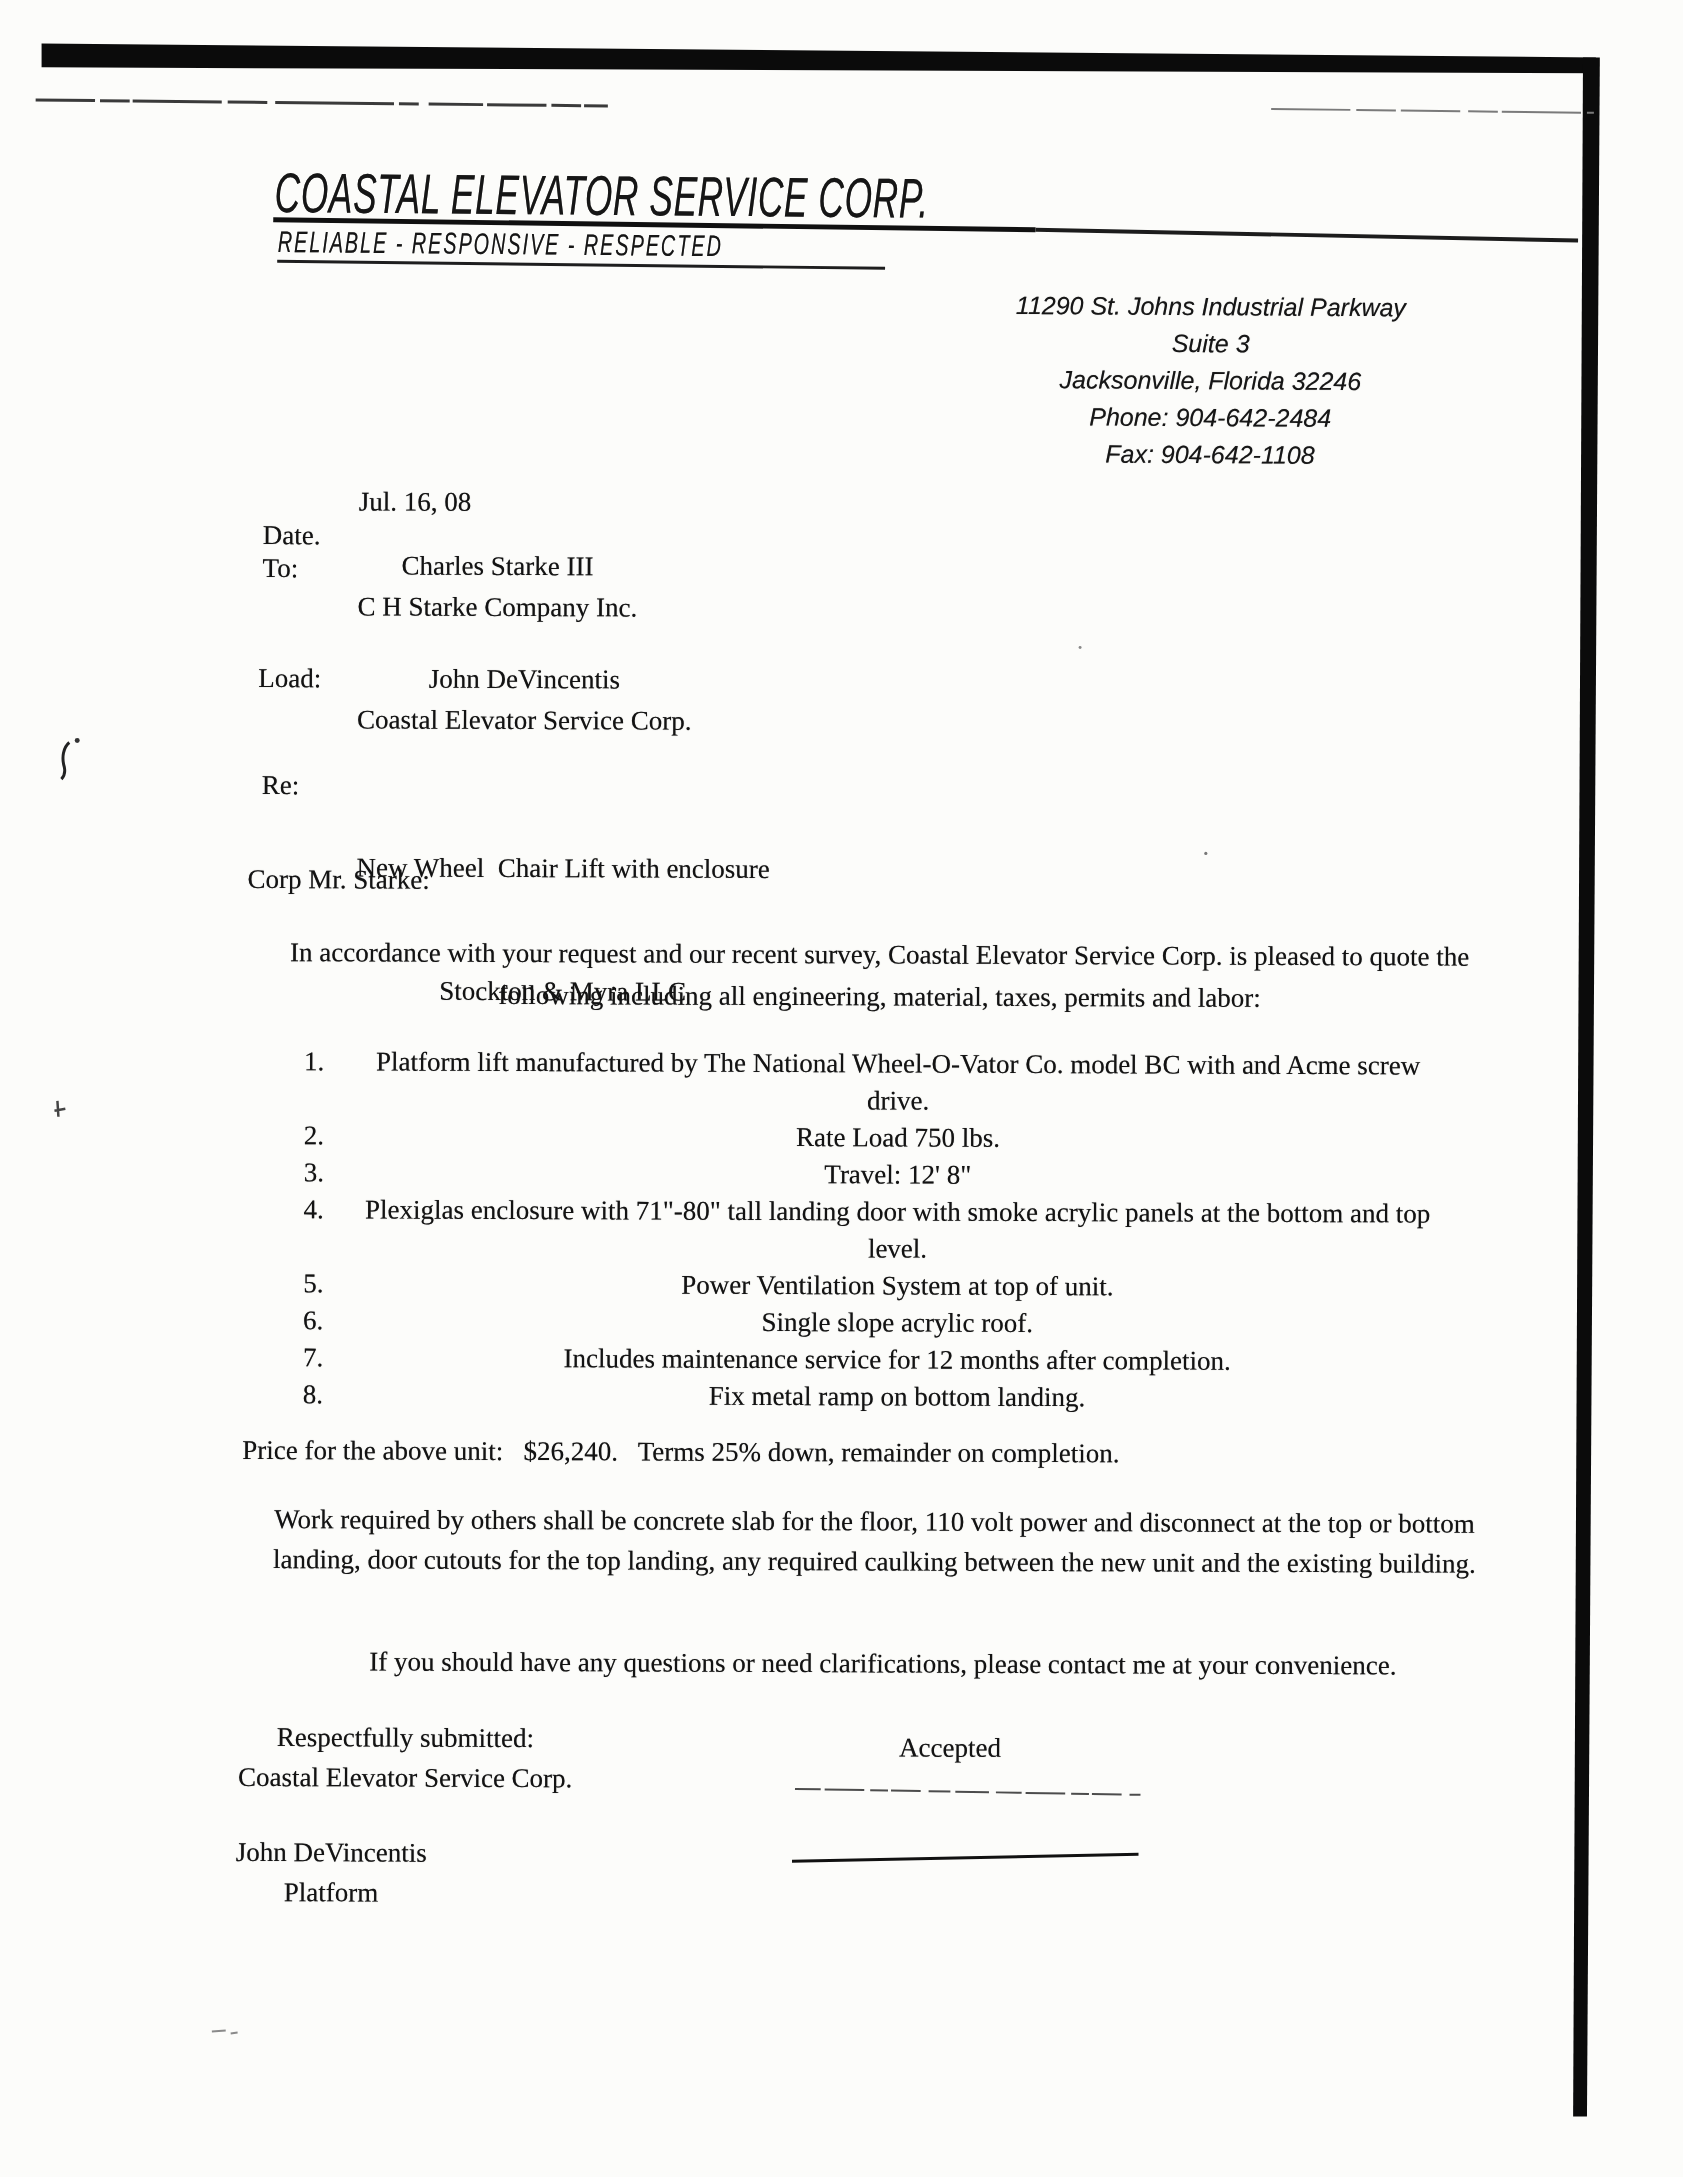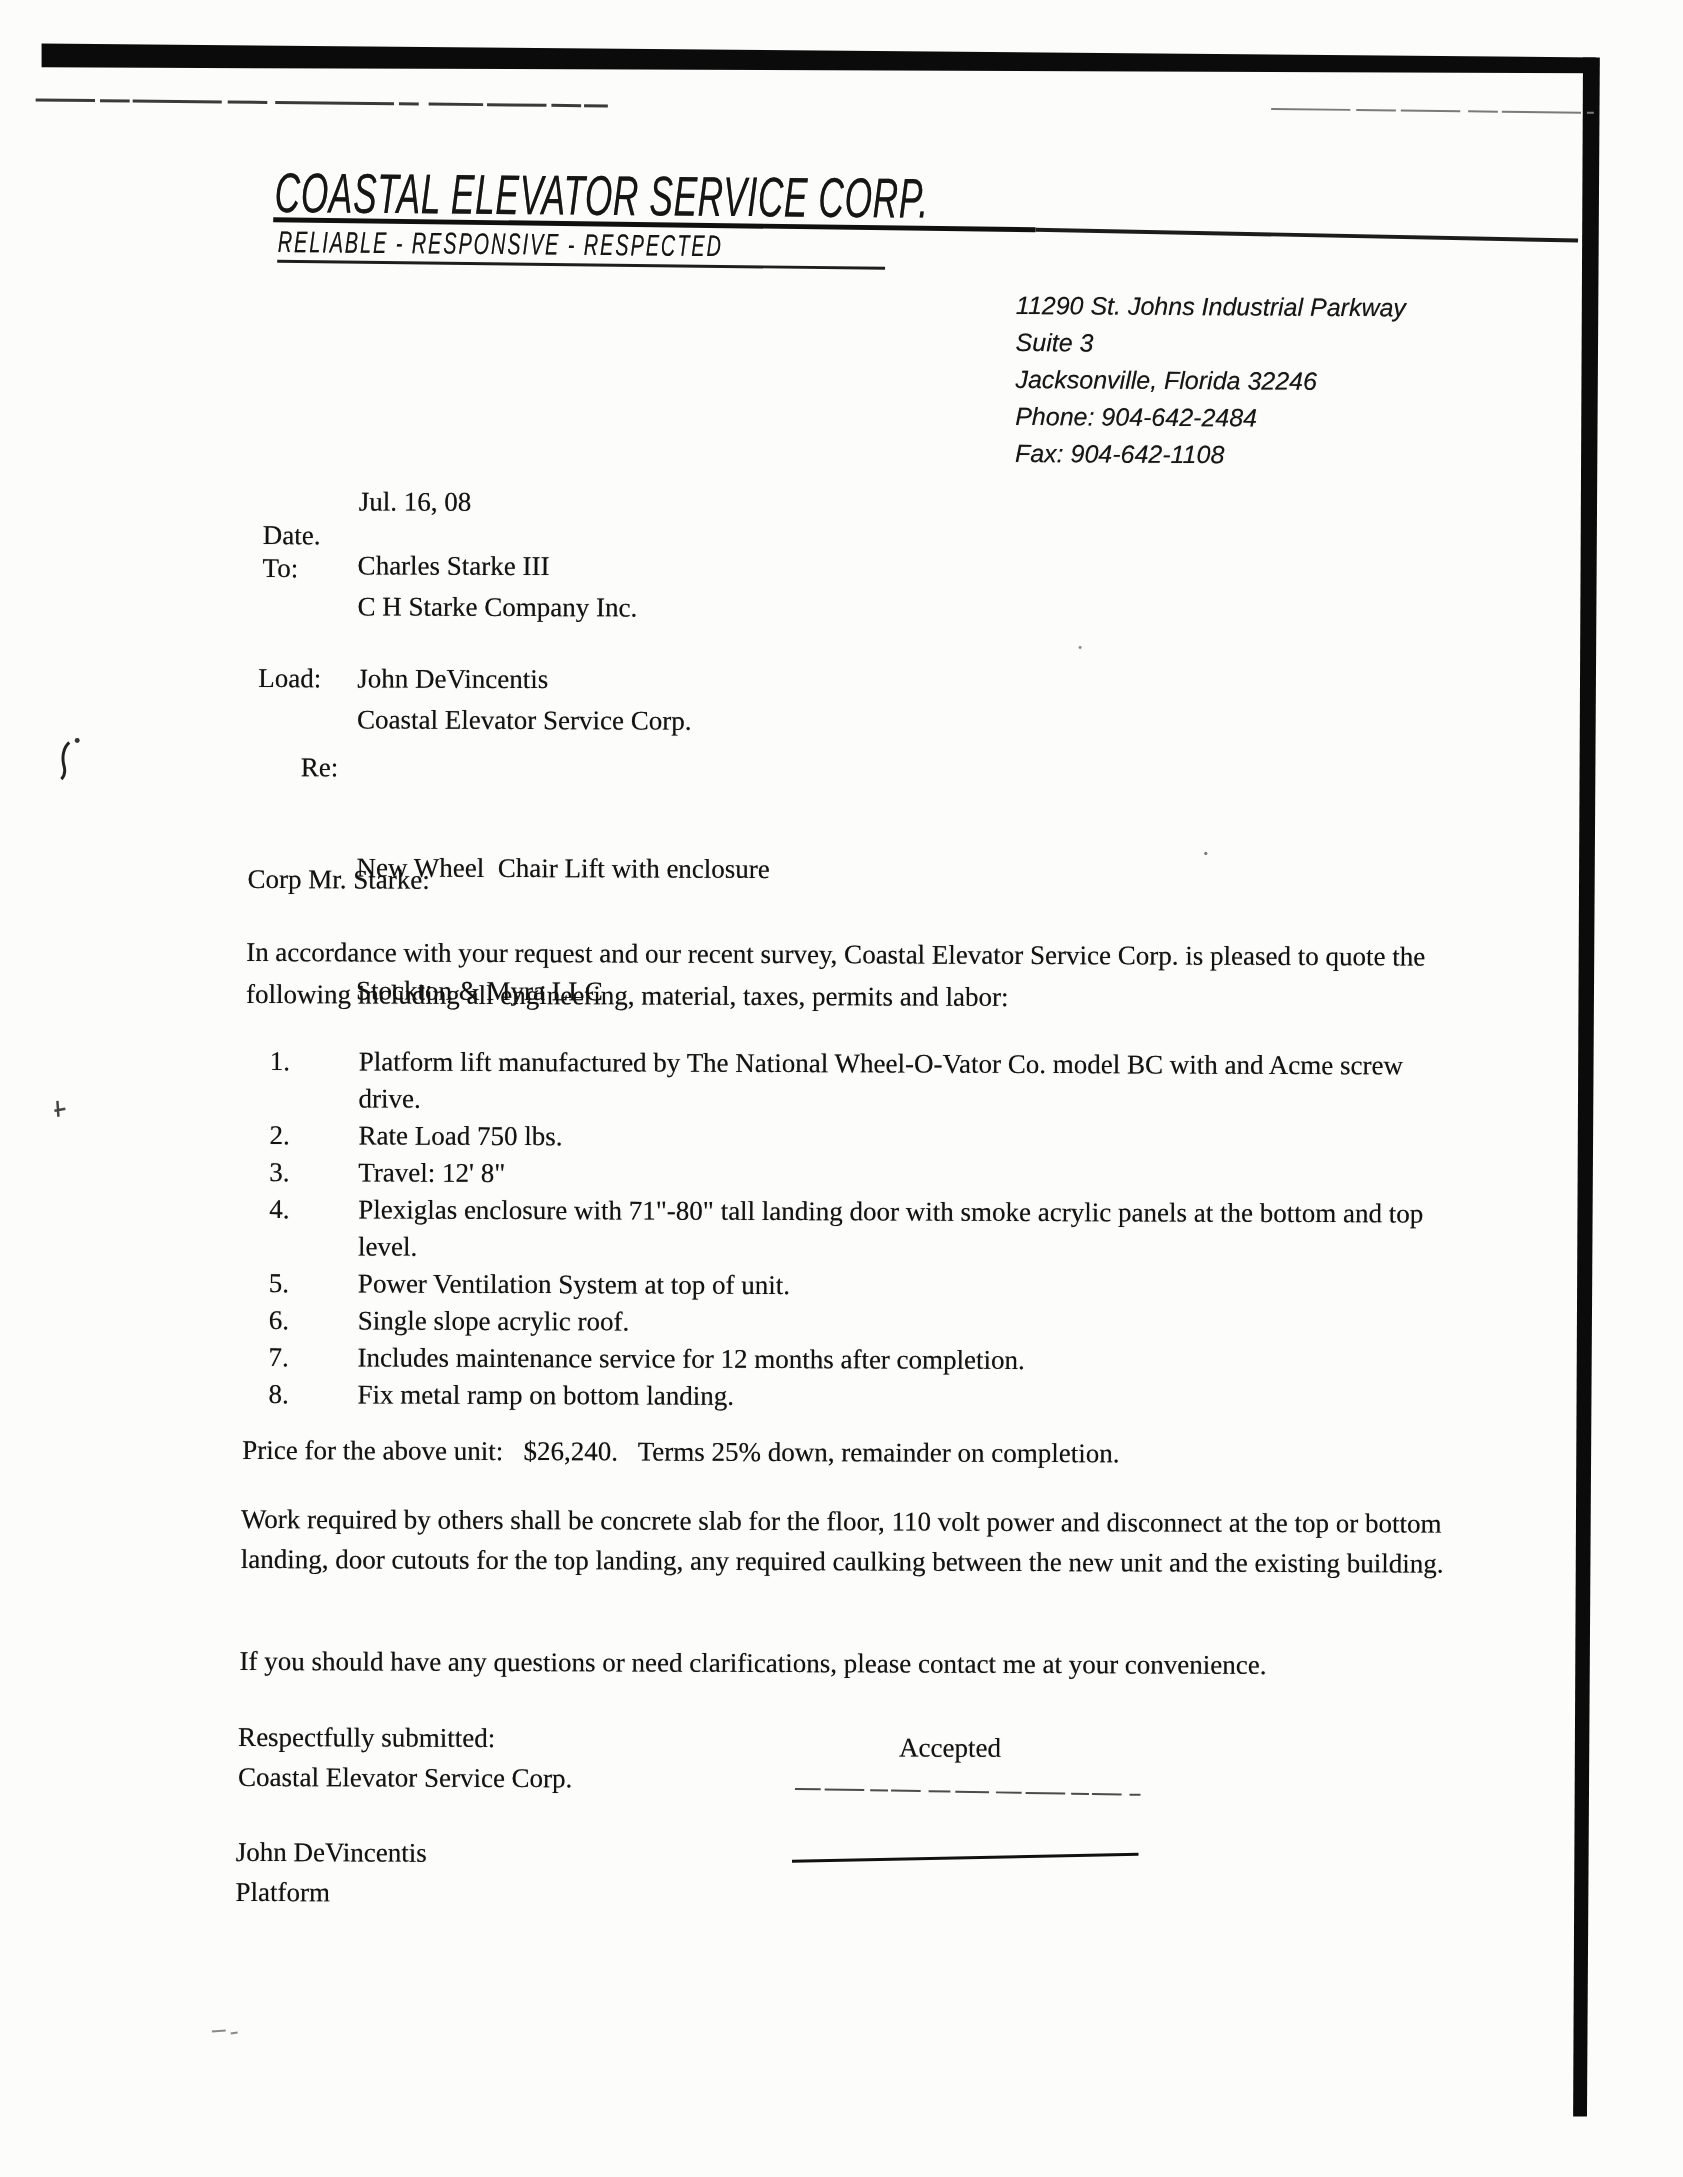--- a/index.html
+++ b/index.html
@@ -1,16 +1,16 @@
 <!DOCTYPE html>
 <html><head>
 <meta charset="utf-8">
 <style>
   html,body{margin:0;padding:0;background:#e8e8e6;}
-  .page{position:relative;width:1683px;height:2177px;background:#fcfcfa;overflow:hidden;}
+  .page{position:relative;width:1683px;height:2177px;background:#fcfcfa;overflow:hidden;text-align:center;}
   .abs{position:absolute;}
   .serif{font-family:"Liberation Serif","DejaVu Serif",serif;font-size:27px;color:#131313;
          text-shadow:0 0 0.7px rgba(20,20,20,.6);line-height:1.5;}
   .sansit{font-family:"Liberation Sans","DejaVu Sans",sans-serif;font-style:italic;color:#161616;
           text-shadow:0 0 0.7px rgba(20,20,20,.55);}
   .pre{white-space:pre;}
   .nowrap{white-space:nowrap;}
   .company-title{font-size:56px;letter-spacing:1px;transform:rotate(.5deg) scaleX(.63);
                  transform-origin:left top;font-weight:bold;font-weight:normal;}
   .tagline{font-size:30px;letter-spacing:3px;transform:rotate(.55deg) scaleX(.66);
@@ -70,21 +70,21 @@
       <div>Charles Starke III</div>
       <div>C H Starke Company Inc.</div>
     </div>
 
     <div class="serif meta-label" style="left:259px;top:658px;">Load:</div>
     <div class="serif meta-lines" style="left:358px;top:658px;">
       <div>John DeVincentis</div>
       <div>Coastal Elevator Service Corp.</div>
     </div>
 
-    <div class="serif meta-label" style="left:263px;top:747px;margin-left:39px;">Re:</div>
+    <div class="serif meta-label" style="left:263px;top:765px;">Re:</div>
     <div class="serif meta-lines pre" style="left:358px;top:765px;">
       <div>New Wheel  Chair Lift with enclosure</div>
       <div>Stockton &amp; Myra LLC</div>
     </div>
 
     <div class="abs serif" style="left:249px;top:859px;">Corp Mr. Starke:</div>
 
     <div class="abs serif para" style="left:248px;top:931px;width:1267px;">In accordance with your request and our recent survey, Coastal Elevator Service Corp. is pleased to quote the following including all engineering, material, taxes, permits and labor:</div>
 
     <div class="abs serif" style="left:272px;top:1043px;">

